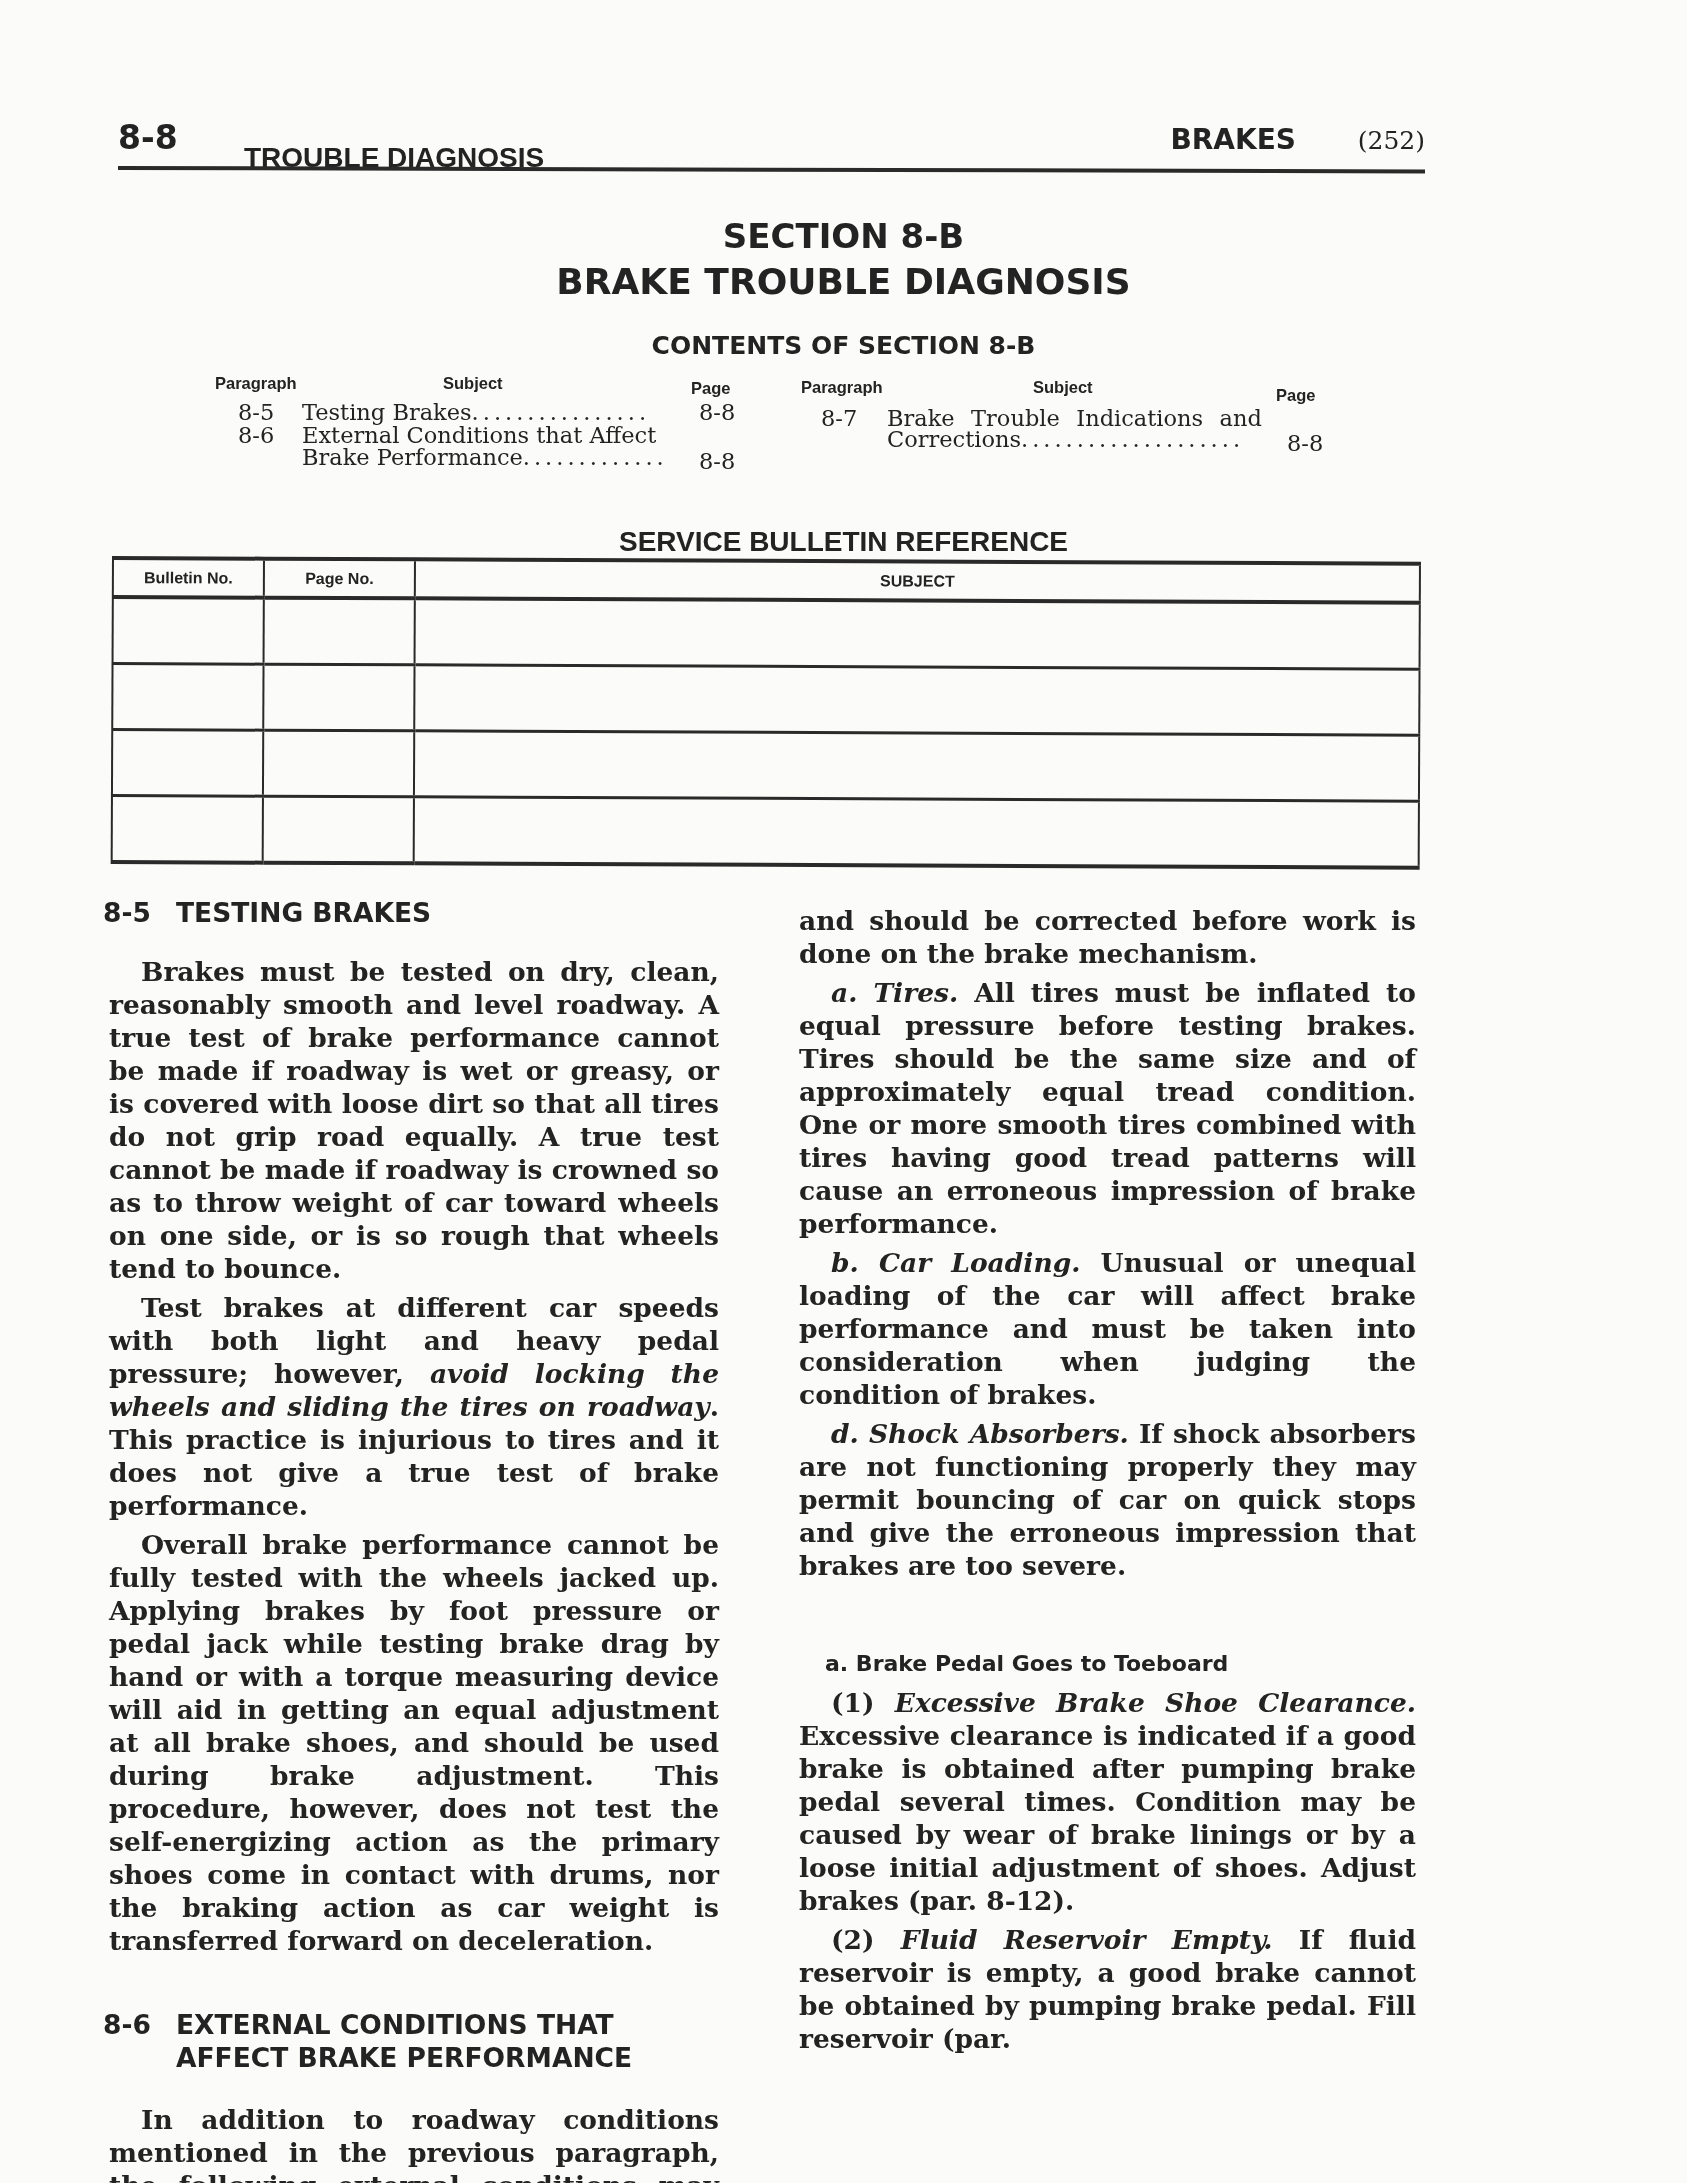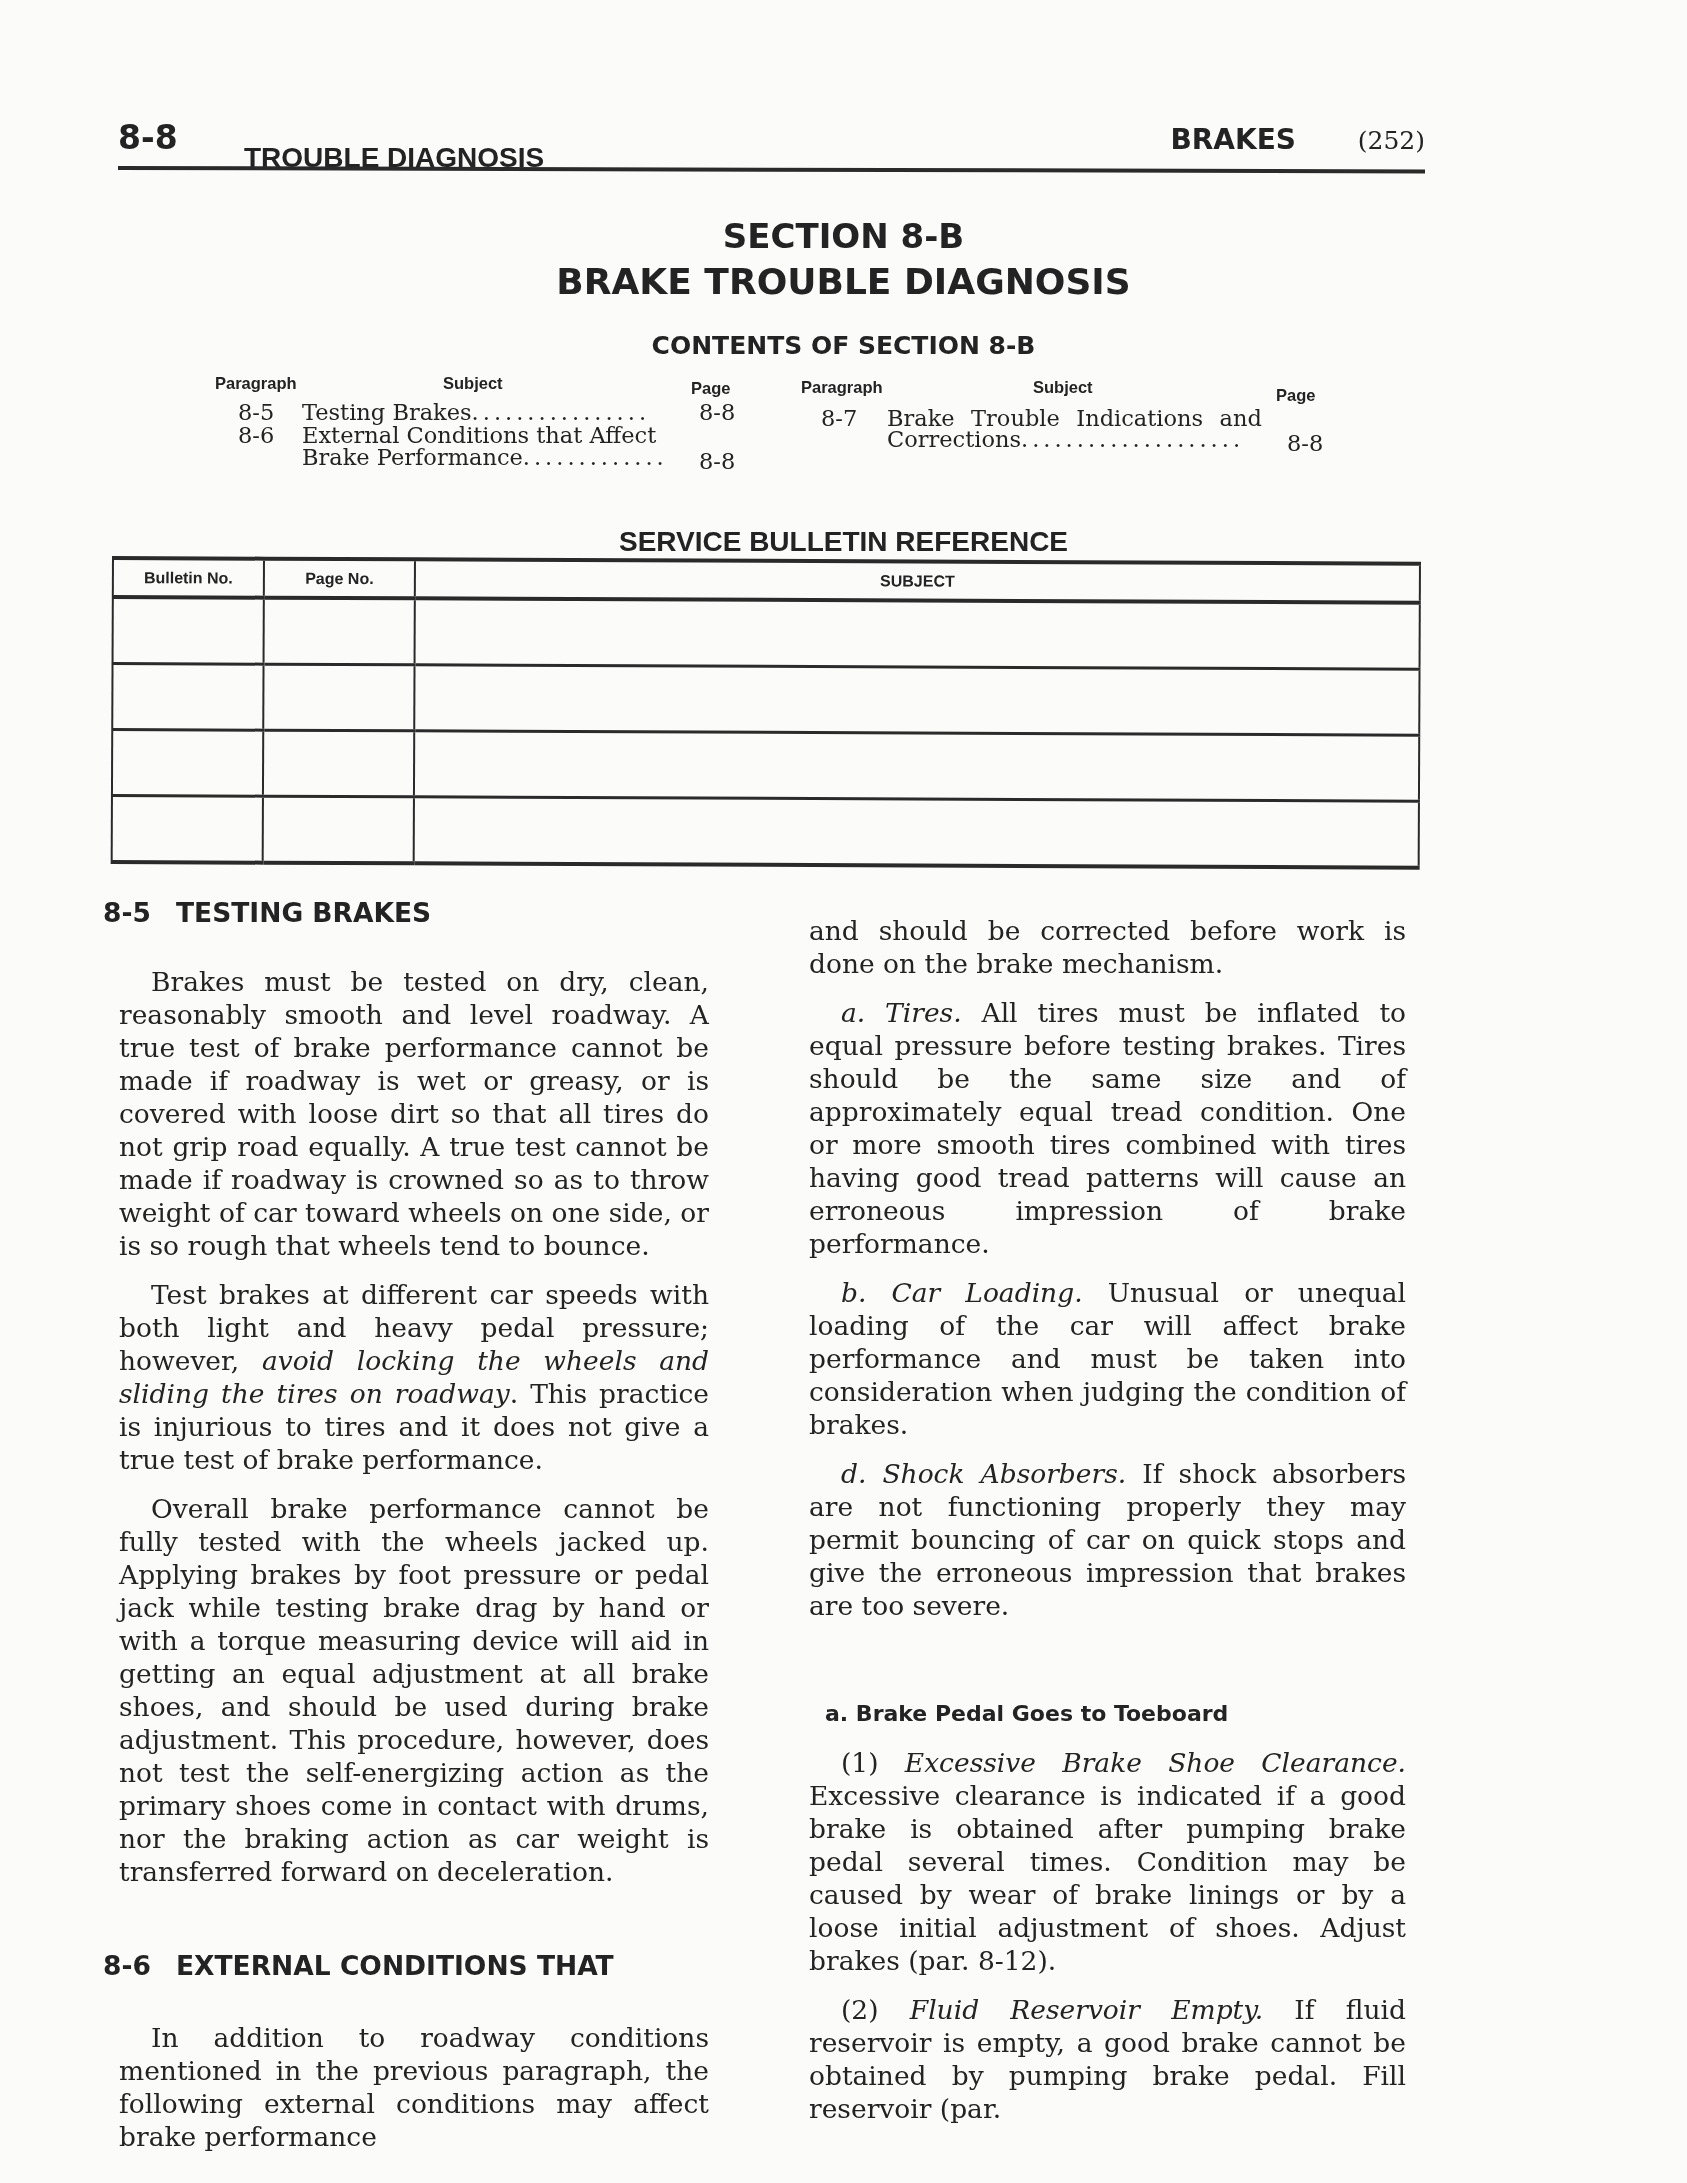--- a/index.html
+++ b/index.html
@@ -41,21 +41,21 @@
   .btable { position: absolute; left: 112px; top: 556px; width: 1309px; border-collapse: collapse; transform: rotate(0.25deg); transform-origin: left top; }
   .btable th, .btable td { border-left: 2px solid #2a2a2a; border-right: 2px solid #2a2a2a; }
   .btable th { height: 33px; font-family: "Liberation Sans", sans-serif; font-size: 16px; font-weight: bold; border-top: 4px solid #2a2a2a; border-bottom: 4px solid #2a2a2a; }
   .btable td { height: 61px; border-bottom: 3.3px solid #2a2a2a; }
   .btable tr:last-child td { border-bottom: 4px solid #2a2a2a; }
 
   
   .col { position: absolute; width: 622px; font-size: 26.5px; line-height: 33px; text-align: justify; }
   .col.left { left: 103px; top: 896px; }
   .col.right { left: 793px; top: 898px; width: 629px; }
-  .col p { margin: 16px; text-indent: 32px; }
+  .col p { margin: 6px; text-indent: 32px; font-weight: bold; }
   .col p.noind { text-indent: 0; }
   .col h2 { margin: 0; font-family: "DejaVu Sans", sans-serif; font-weight: bold; font-size: 26.5px; line-height: 33px; text-align: left; }
   .col h2 .n { display: inline-block; width: 73px; }
   .col h2 .cont { padding-left: 73px; display: block; }
   .col h3 { margin: 0; font-family: "DejaVu Sans", sans-serif; font-weight: bold; font-size: 22px; line-height: 33px; padding-left: 32px; }
   .col i { font-style: italic; }
 </style>
 </head>
 <body>
 
@@ -138,21 +138,21 @@
   </tbody>
 </table>
 
 <div class="col left">
   <h2><span class="n">8-5</span><span>TESTING BRAKES</span></h2>
   <div style="height:20px;"></div>
   <p>Brakes must be tested on dry, clean, reasonably smooth and level roadway. A true test of brake performance cannot be made if roadway is wet or greasy, or is covered with loose dirt so that all tires do not grip road equally. A true test cannot be made if roadway is crowned so as to throw weight of car toward wheels on one side, or is so rough that wheels tend to bounce.</p>
   <p><span>Test brakes at different car speeds with both light and heavy pedal pressure; however, </span><i>avoid locking the wheels and sliding the tires on roadway</i><span>. This practice is injurious to tires and it does not give a true test of brake performance.</span></p>
   <p>Overall brake performance cannot be fully tested with the wheels jacked up. Applying brakes by foot pressure or pedal jack while testing brake drag by hand or with a torque measuring device will aid in getting an equal adjustment at all brake shoes, and should be used during brake adjustment. This procedure, however, does not test the self-energizing action as the primary shoes come in contact with drums, nor the braking action as car weight is transferred forward on deceleration.</p>
   <div style="height:45px;"></div>
-  <h2><span class="n">8-6</span><span>EXTERNAL CONDITIONS THAT</span></h2>
+  <h2><span class="n">8-6</span><span>EXTERNAL CONDITIONS THAT</span><span class="cont">AFFECT BRAKE PERFORMANCE</span></h2>
   <div style="height:22.5px;"></div>
   <p>In addition to roadway conditions mentioned in the previous paragraph, the following external conditions may affect brake performance</p>
 </div>
 
 <div class="col right">
   <p class="noind">and should be corrected before work is done on the brake mechanism.</p>
   <p><i>a. </i><i>Tires.</i><span> All tires must be inflated to equal pressure before testing brakes. Tires should be the same size and of approximately equal tread condition. One or more smooth tires combined with tires having good tread patterns will cause an erroneous impression of brake performance.</span></p>
   <p><i>b. </i><i>Car Loading.</i><span> Unusual or unequal loading of the car will affect brake performance and must be taken into consideration when judging the condition of brakes.</span></p>
   <p><i>d. </i><i>Shock Absorbers.</i><span> If shock absorbers are not functioning properly they may permit bouncing of car on quick stops and give the erroneous impression that brakes are too severe.</span></p>
   <div style="height:46px;"></div>

